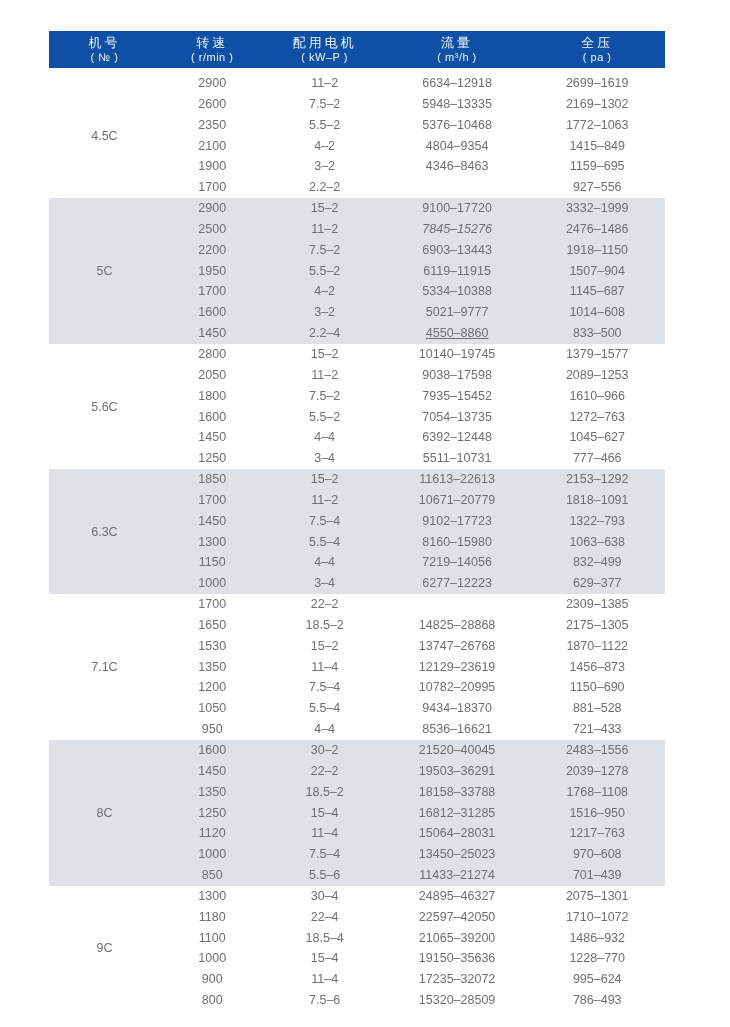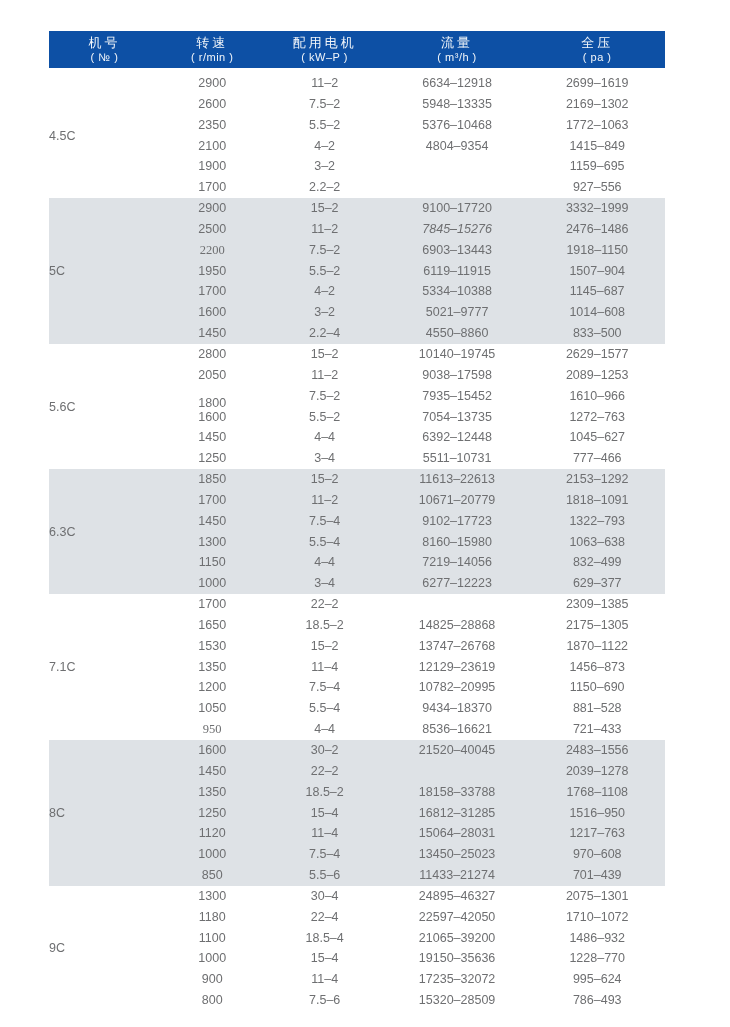--- a/index.html
+++ b/index.html
@@ -42,20 +42,21 @@
   }
   .tbody { margin-top: 5px; }
   .group {
     display: grid;
     grid-template-columns: 18% 17% 19.5% 23.5% 22%;
   }
   .group.shaded { background: var(--band-bg, #dee2e6); }
   .glabel {
     grid-column: 1;
     align-self: center;
+    text-align: center;
     font-size: 12.5px;
     color: var(--text-color, #6e6f71);
   }
   .cell {
     text-align: center;
     font-size: 12.5px;
     color: var(--text-color, #6e6f71);
     height: 20.85px;
     line-height: 20.85px;
     white-space: nowrap;
@@ -104,67 +105,68 @@
           <div class="cell" style="grid-column: 2;">2350</div>
           <div class="cell" style="grid-column: 3;">5.5–2</div>
           <div class="cell" style="grid-column: 4;">5376–10468</div>
           <div class="cell" style="grid-column: 5;">1772–1063</div>
           <div class="cell" style="grid-column: 2;">2100</div>
           <div class="cell" style="grid-column: 3;">4–2</div>
           <div class="cell" style="grid-column: 4;">4804–9354</div>
           <div class="cell" style="grid-column: 5;">1415–849</div>
           <div class="cell" style="grid-column: 2;">1900</div>
           <div class="cell" style="grid-column: 3;">3–2</div>
+          <div class="cell" style="grid-column: 4;">4346–8463</div>
           <div class="cell" style="grid-column: 5;">1159–695</div>
           <div class="cell" style="grid-column: 2;">1700</div>
           <div class="cell" style="grid-column: 3;">2.2–2</div>
           <div class="cell" style="grid-column: 5;">927–556</div>
         </div>
         <div class="group shaded" style="grid-template-rows: repeat(7, 20.85px);">
           <div class="glabel" style="grid-row: 1 / span 7;">5C</div>
           <div class="cell" style="grid-column: 2;">2900</div>
           <div class="cell" style="grid-column: 3;">15–2</div>
           <div class="cell" style="grid-column: 4;">9100–17720</div>
           <div class="cell" style="grid-column: 5;">3332–1999</div>
           <div class="cell" style="grid-column: 2;">2500</div>
           <div class="cell" style="grid-column: 3;">11–2</div>
           <div class="cell" style="grid-column: 4; font-style: italic;">7845–15276</div>
           <div class="cell" style="grid-column: 5;">2476–1486</div>
-          <div class="cell" style="grid-column: 2; font-family: Liberation Serif, serif;">2200</div>
+          <div class="cell" style="grid-column: 2;">2200</div>
           <div class="cell" style="grid-column: 3;">7.5–2</div>
           <div class="cell" style="grid-column: 4;">6903–13443</div>
           <div class="cell" style="grid-column: 5;">1918–1150</div>
           <div class="cell" style="grid-column: 2;">1950</div>
           <div class="cell" style="grid-column: 3;">5.5–2</div>
           <div class="cell" style="grid-column: 4;">6119–11915</div>
           <div class="cell" style="grid-column: 5;">1507–904</div>
           <div class="cell" style="grid-column: 2;">1700</div>
           <div class="cell" style="grid-column: 3;">4–2</div>
           <div class="cell" style="grid-column: 4;">5334–10388</div>
           <div class="cell" style="grid-column: 5;">1145–687</div>
           <div class="cell" style="grid-column: 2;">1600</div>
           <div class="cell" style="grid-column: 3;">3–2</div>
           <div class="cell" style="grid-column: 4;">5021–9777</div>
           <div class="cell" style="grid-column: 5;">1014–608</div>
           <div class="cell" style="grid-column: 2;">1450</div>
           <div class="cell" style="grid-column: 3;">2.2–4</div>
-          <div class="cell" style="grid-column: 4;">4550–8860</div>
+          <div class="cell" style="grid-column: 4; text-decoration: underline;">4550–8860</div>
           <div class="cell" style="grid-column: 5;">833–500</div>
         </div>
         <div class="group" style="grid-template-rows: repeat(6, 20.85px);">
           <div class="glabel" style="grid-row: 1 / span 6;">5.6C</div>
           <div class="cell" style="grid-column: 2;">2800</div>
           <div class="cell" style="grid-column: 3;">15–2</div>
           <div class="cell" style="grid-column: 4;">10140–19745</div>
-          <div class="cell" style="grid-column: 5;">2629–1577</div>
+          <div class="cell" style="grid-column: 5;">1379–1577</div>
           <div class="cell" style="grid-column: 2;">2050</div>
           <div class="cell" style="grid-column: 3;">11–2</div>
           <div class="cell" style="grid-column: 4;">9038–17598</div>
           <div class="cell" style="grid-column: 5;">2089–1253</div>
-          <div class="cell" style="grid-column: 2; margin-top: 7px;">1800</div>
+          <div class="cell" style="grid-column: 2;">1800</div>
           <div class="cell" style="grid-column: 3;">7.5–2</div>
           <div class="cell" style="grid-column: 4;">7935–15452</div>
           <div class="cell" style="grid-column: 5;">1610–966</div>
           <div class="cell" style="grid-column: 2;">1600</div>
           <div class="cell" style="grid-column: 3;">5.5–2</div>
           <div class="cell" style="grid-column: 4;">7054–13735</div>
           <div class="cell" style="grid-column: 5;">1272–763</div>
           <div class="cell" style="grid-column: 2;">1450</div>
           <div class="cell" style="grid-column: 3;">4–4</div>
           <div class="cell" style="grid-column: 4;">6392–12448</div>
@@ -219,33 +221,34 @@
           <div class="cell" style="grid-column: 4;">12129–23619</div>
           <div class="cell" style="grid-column: 5;">1456–873</div>
           <div class="cell" style="grid-column: 2;">1200</div>
           <div class="cell" style="grid-column: 3;">7.5–4</div>
           <div class="cell" style="grid-column: 4;">10782–20995</div>
           <div class="cell" style="grid-column: 5;">1150–690</div>
           <div class="cell" style="grid-column: 2;">1050</div>
           <div class="cell" style="grid-column: 3;">5.5–4</div>
           <div class="cell" style="grid-column: 4;">9434–18370</div>
           <div class="cell" style="grid-column: 5;">881–528</div>
-          <div class="cell" style="grid-column: 2; font-family: Liberation Serif, serif;">950</div>
+          <div class="cell" style="grid-column: 2;">950</div>
           <div class="cell" style="grid-column: 3;">4–4</div>
           <div class="cell" style="grid-column: 4;">8536–16621</div>
           <div class="cell" style="grid-column: 5;">721–433</div>
         </div>
         <div class="group shaded" style="grid-template-rows: repeat(7, 20.85px);">
           <div class="glabel" style="grid-row: 1 / span 7;">8C</div>
           <div class="cell" style="grid-column: 2;">1600</div>
           <div class="cell" style="grid-column: 3;">30–2</div>
           <div class="cell" style="grid-column: 4;">21520–40045</div>
           <div class="cell" style="grid-column: 5;">2483–1556</div>
           <div class="cell" style="grid-column: 2;">1450</div>
           <div class="cell" style="grid-column: 3;">22–2</div>
+          <div class="cell" style="grid-column: 4;">19503–36291</div>
           <div class="cell" style="grid-column: 5;">2039–1278</div>
           <div class="cell" style="grid-column: 2;">1350</div>
           <div class="cell" style="grid-column: 3;">18.5–2</div>
           <div class="cell" style="grid-column: 4;">18158–33788</div>
           <div class="cell" style="grid-column: 5;">1768–1108</div>
           <div class="cell" style="grid-column: 2;">1250</div>
           <div class="cell" style="grid-column: 3;">15–4</div>
           <div class="cell" style="grid-column: 4;">16812–31285</div>
           <div class="cell" style="grid-column: 5;">1516–950</div>
           <div class="cell" style="grid-column: 2;">1120</div>

